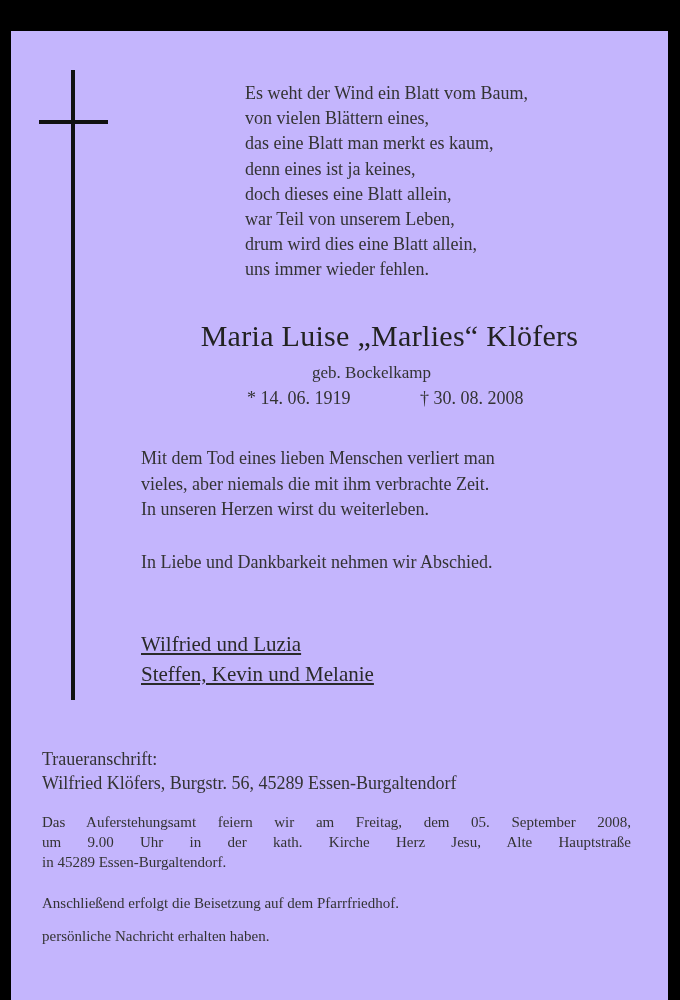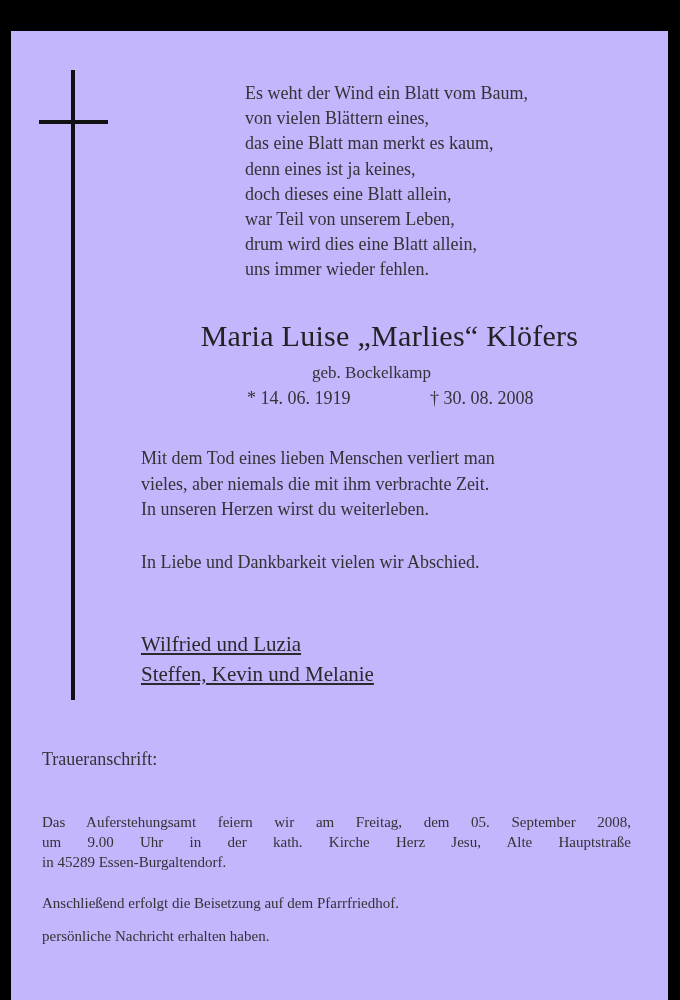--- a/index.html
+++ b/index.html
@@ -27,21 +27,21 @@
   }
   .born-name {
     left: 0; width: 657px; top: 332px; text-align: center; padding-left: 64px; box-sizing: border-box;
     font-family: "Liberation Serif", serif; font-size: 17px; color: #333;
   }
   .dates {
     left: 236px; top: 357px; width: 320px;
     font-family: "Liberation Serif", serif; font-size: 18px; color: #333;
   }
   .dates .birth { position: absolute; left: 0; }
-  .dates .death { position: absolute; left: 183px; text-align: center; }
+  .dates .death { position: absolute; left: 173px; text-align: center; }
   .para {
     left: 130px; top: 415px; font-family: "Liberation Serif", serif;
     font-size: 18px; line-height: 25.5px; color: #333;
   }
   .para div, .farewell, .family div { white-space: nowrap; }
   .farewell {
     left: 130px; top: 521px; font-family: "Liberation Serif", serif; font-size: 18px; color: #333;
   }
   .family {
     left: 130px; top: 598px; font-family: "Liberation Serif", serif;
@@ -85,29 +85,30 @@
     <span class="birth">* 14. 06. 1919</span>
     <span class="death">† 30. 08. 2008</span>
   </div>
 
   <div class="abs para">
     <div>Mit dem Tod eines lieben Menschen verliert man</div>
     <div>vieles, aber niemals die mit ihm verbrachte Zeit.</div>
     <div>In unseren Herzen wirst du weiterleben.</div>
   </div>
 
-  <div class="abs farewell">In Liebe und Dankbarkeit vielen wir Abschied.</div>
+  <div class="abs farewell">In Liebe und Dankbarkeit nehmen wir Abschied.</div>
 
   <div class="abs family">
     <div>Wilfried und Luzia</div>
     <div>Steffen, Kevin und Melanie</div>
   </div>
 
   <div class="abs address">
     <div>Traueranschrift:</div>
+    <div>Wilfried Klöfers, Burgstr. 56, 45289 Essen-Burgaltendorf</div>
   </div>
 
   <div class="abs small" style="top:781px;">
     <span class="line-j">Das Auferstehungsamt feiern wir am Freitag, dem 05. September 2008,</span>
     <span class="line-j">um 9.00 Uhr in der kath. Kirche Herz Jesu, Alte Hauptstraße</span>
     <span style="display:block">in 45289 Essen-Burgaltendorf.</span>
   </div>
 
   <div class="abs small" style="top:862px;">Anschließend erfolgt die Beisetzung auf dem Pfarrfriedhof.</div>
 

